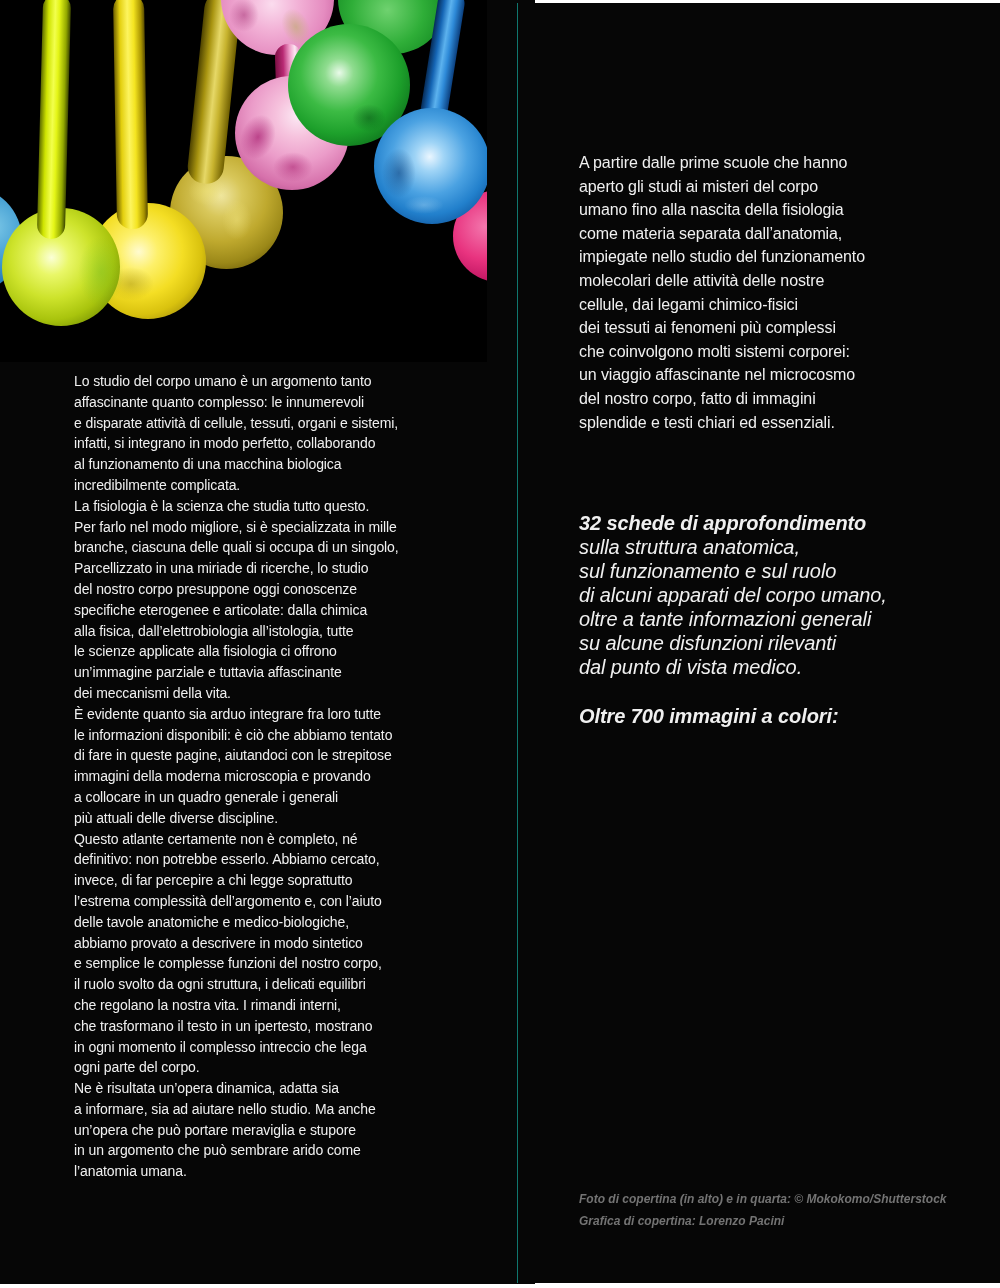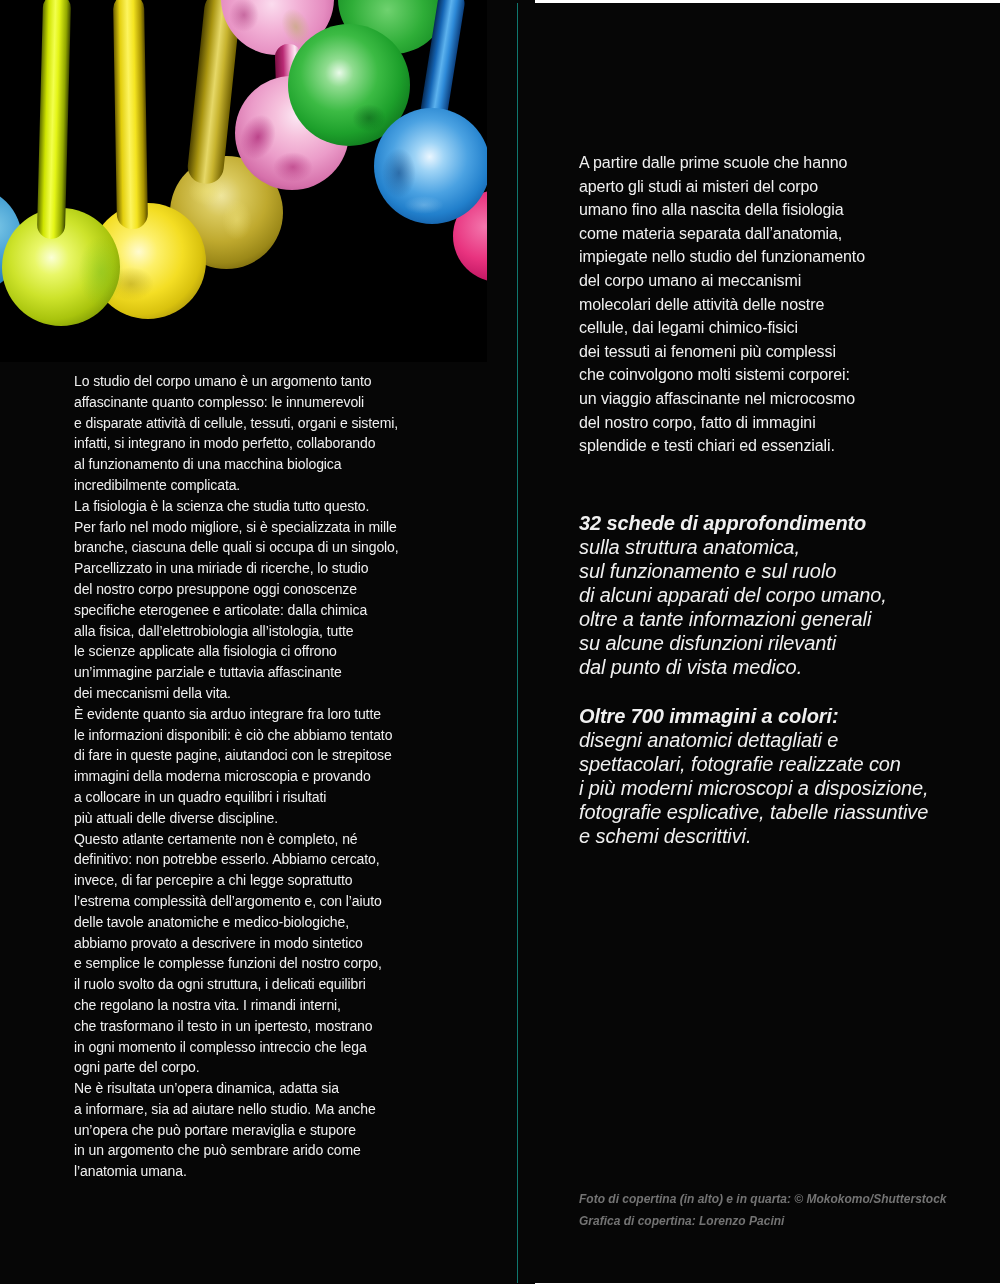--- a/index.html
+++ b/index.html
@@ -123,21 +123,21 @@
         <div class="line">del nostro corpo presuppone oggi conoscenze</div>
         <div class="line">specifiche eterogenee e articolate: dalla chimica</div>
         <div class="line">alla fisica, dall’elettrobiologia all’istologia, tutte</div>
         <div class="line">le scienze applicate alla fisiologia ci offrono</div>
         <div class="line">un’immagine parziale e tuttavia affascinante</div>
         <div class="line">dei meccanismi della vita.</div>
         <div class="line">È evidente quanto sia arduo integrare fra loro tutte</div>
         <div class="line">le informazioni disponibili: è ciò che abbiamo tentato</div>
         <div class="line">di fare in queste pagine, aiutandoci con le strepitose</div>
         <div class="line">immagini della moderna microscopia e provando</div>
-        <div class="line">a collocare in un quadro equilibri i risultati</div>
+        <div class="line">a collocare in un quadro generale i generali</div>
         <div class="line">più attuali delle diverse discipline.</div>
         <div class="line">Questo atlante certamente non è completo, né</div>
         <div class="line">definitivo: non potrebbe esserlo. Abbiamo cercato,</div>
         <div class="line">invece, di far percepire a chi legge soprattutto</div>
         <div class="line">l’estrema complessità dell’argomento e, con l’aiuto</div>
         <div class="line">delle tavole anatomiche e medico-biologiche,</div>
         <div class="line">abbiamo provato a descrivere in modo sintetico</div>
         <div class="line">e semplice le complesse funzioni del nostro corpo,</div>
         <div class="line">il ruolo svolto da ogni struttura, i delicati equilibri</div>
         <div class="line">che regolano la nostra vita. I rimandi interni,</div>
@@ -152,21 +152,20 @@
       </div>
   </section>
 
   <section class="panel panel-right">
     <div class="intro">
         <div class="line">A partire dalle prime scuole che hanno</div>
         <div class="line">aperto gli studi ai misteri del corpo</div>
         <div class="line">umano fino alla nascita della fisiologia</div>
         <div class="line">come materia separata dall’anatomia,</div>
         <div class="line">impiegate nello studio del funzionamento</div>
-        <div class="line">del corpo umano ai meccanismi</div>
         <div class="line">molecolari delle attività delle nostre</div>
         <div class="line">cellule, dai legami chimico-fisici</div>
         <div class="line">dei tessuti ai fenomeni più complessi</div>
         <div class="line">che coinvolgono molti sistemi corporei:</div>
         <div class="line">un viaggio affascinante nel microcosmo</div>
         <div class="line">del nostro corpo, fatto di immagini</div>
         <div class="line">splendide e testi chiari ed essenziali.</div>
       </div>
 
     <div class="feature" id="feature-schede">
@@ -176,27 +175,20 @@
           <div class="line">sul funzionamento e sul ruolo</div>
           <div class="line">di alcuni apparati del corpo umano,</div>
           <div class="line">oltre a tante informazioni generali</div>
           <div class="line">su alcune disfunzioni rilevanti</div>
           <div class="line">dal punto di vista medico.</div>
         </div>
     </div>
 
     <div class="feature" id="feature-immagini">
       <div class="feature-title">Oltre 700 immagini a colori:</div>
-      <div>
-          <div class="line">disegni anatomici dettagliati e</div>
-          <div class="line">spettacolari, fotografie realizzate con</div>
-          <div class="line">i più moderni microscopi a disposizione,</div>
-          <div class="line">fotografie esplicative, tabelle riassuntive</div>
-          <div class="line">e schemi descrittivi.</div>
-        </div>
     </div>
 
     <div class="credits">
         <div class="line">Foto di copertina (in alto) e in quarta: © Mokokomo/Shutterstock</div>
         <div class="line">Grafica di copertina: Lorenzo Pacini</div>
       </div>
   </section>
 
 </div>
 

